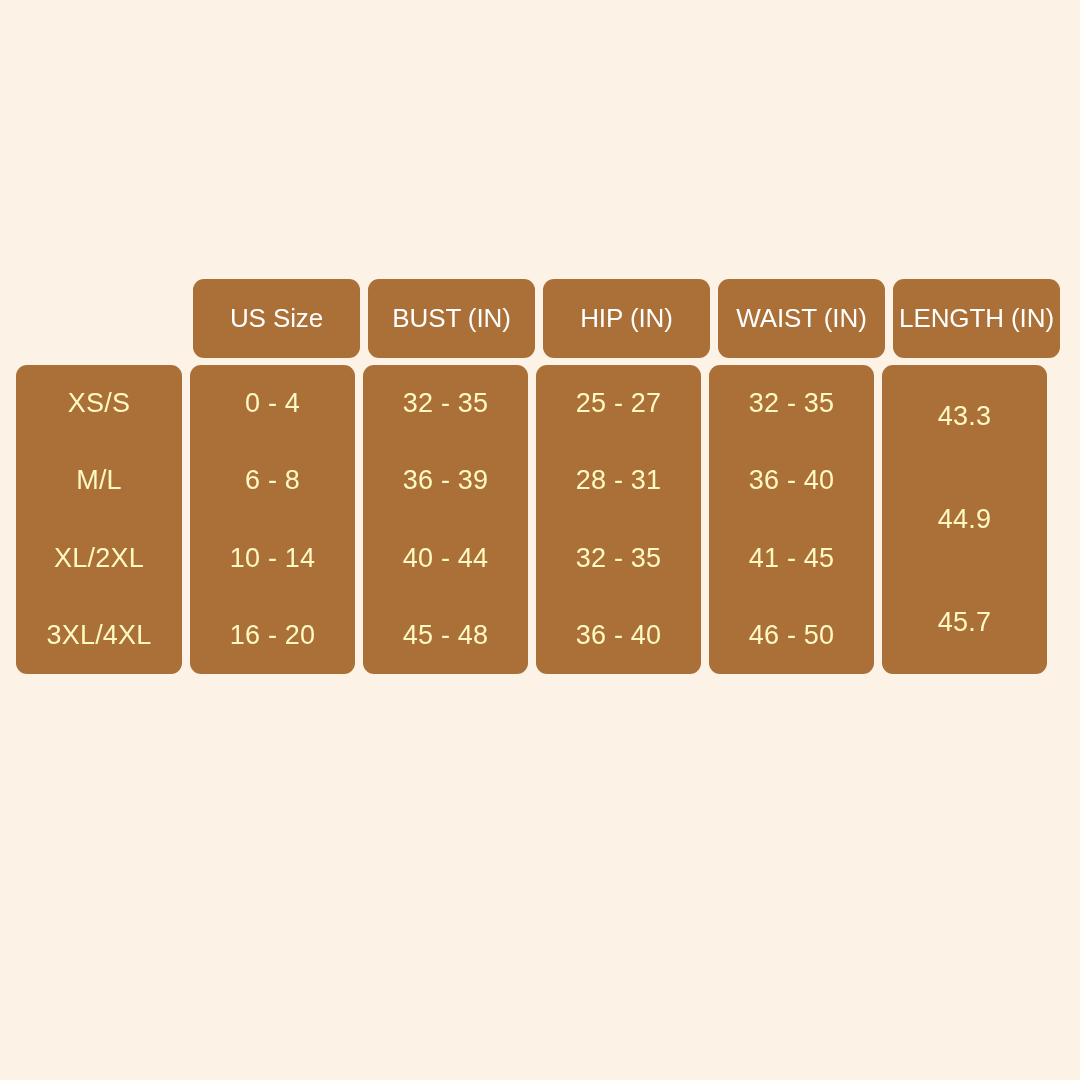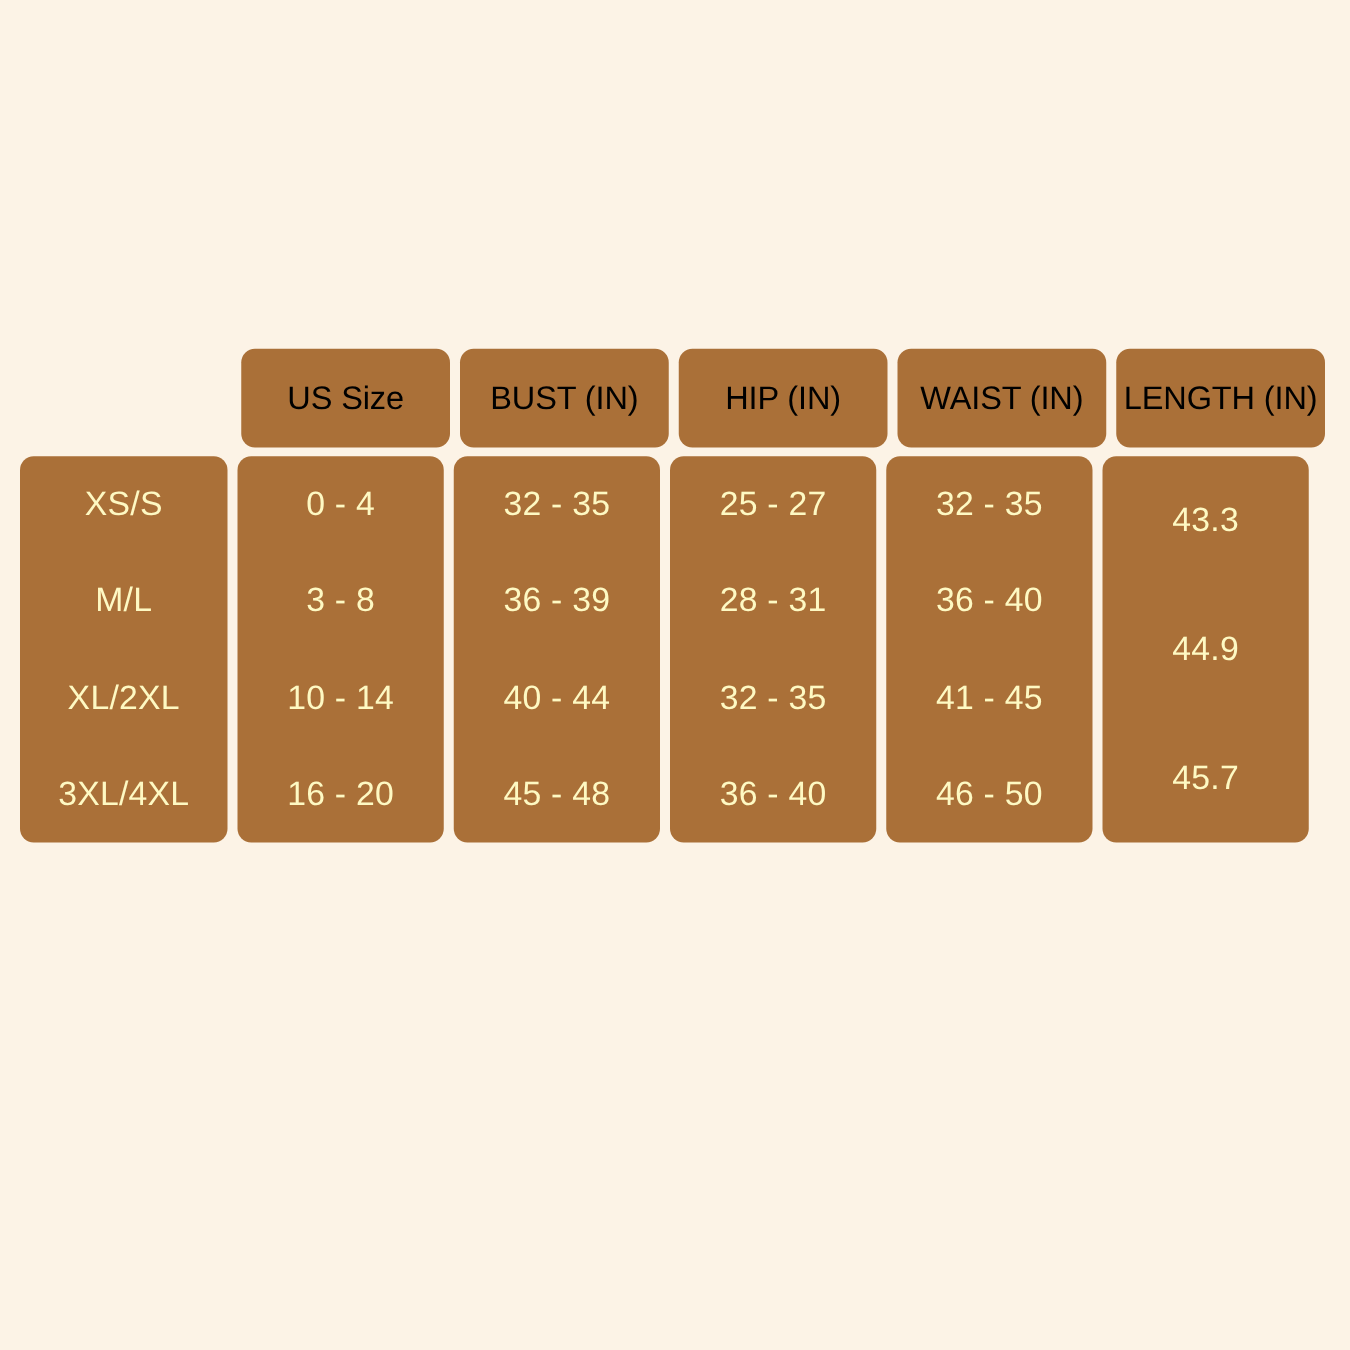--- a/index.html
+++ b/index.html
@@ -36,21 +36,21 @@
     
     padding-left: 177px;
     box-sizing: border-box;
   }
 
   .header-cell {
     width: 168px;
     margin-right: 8px;
     background: #aa7038;
     border-radius: 11px;
-    color: #000000;
+    color: #ffffff;
     font-size: 26px;
     letter-spacing: -0.1px;
     display: flex;
     align-items: center;
     justify-content: center;
     box-sizing: border-box;
     white-space: nowrap;
   }
   .header-cell:last-child {
     margin-right: 4px;
@@ -110,21 +110,21 @@
 
       <div class="body-col label-col">
         <div class="body-cell">XS/S</div>
         <div class="body-cell">M/L</div>
         <div class="body-cell">XL/2XL</div>
         <div class="body-cell">3XL/4XL</div>
       </div>
 
       <div class="body-col">
         <div class="body-cell">0 - 4</div>
-        <div class="body-cell">3 - 8</div>
+        <div class="body-cell">6 - 8</div>
         <div class="body-cell">10 - 14</div>
         <div class="body-cell">16 - 20</div>
       </div>
 
       <div class="body-col">
         <div class="body-cell">32 - 35</div>
         <div class="body-cell">36 - 39</div>
         <div class="body-cell">40 - 44</div>
         <div class="body-cell">45 - 48</div>
       </div>

